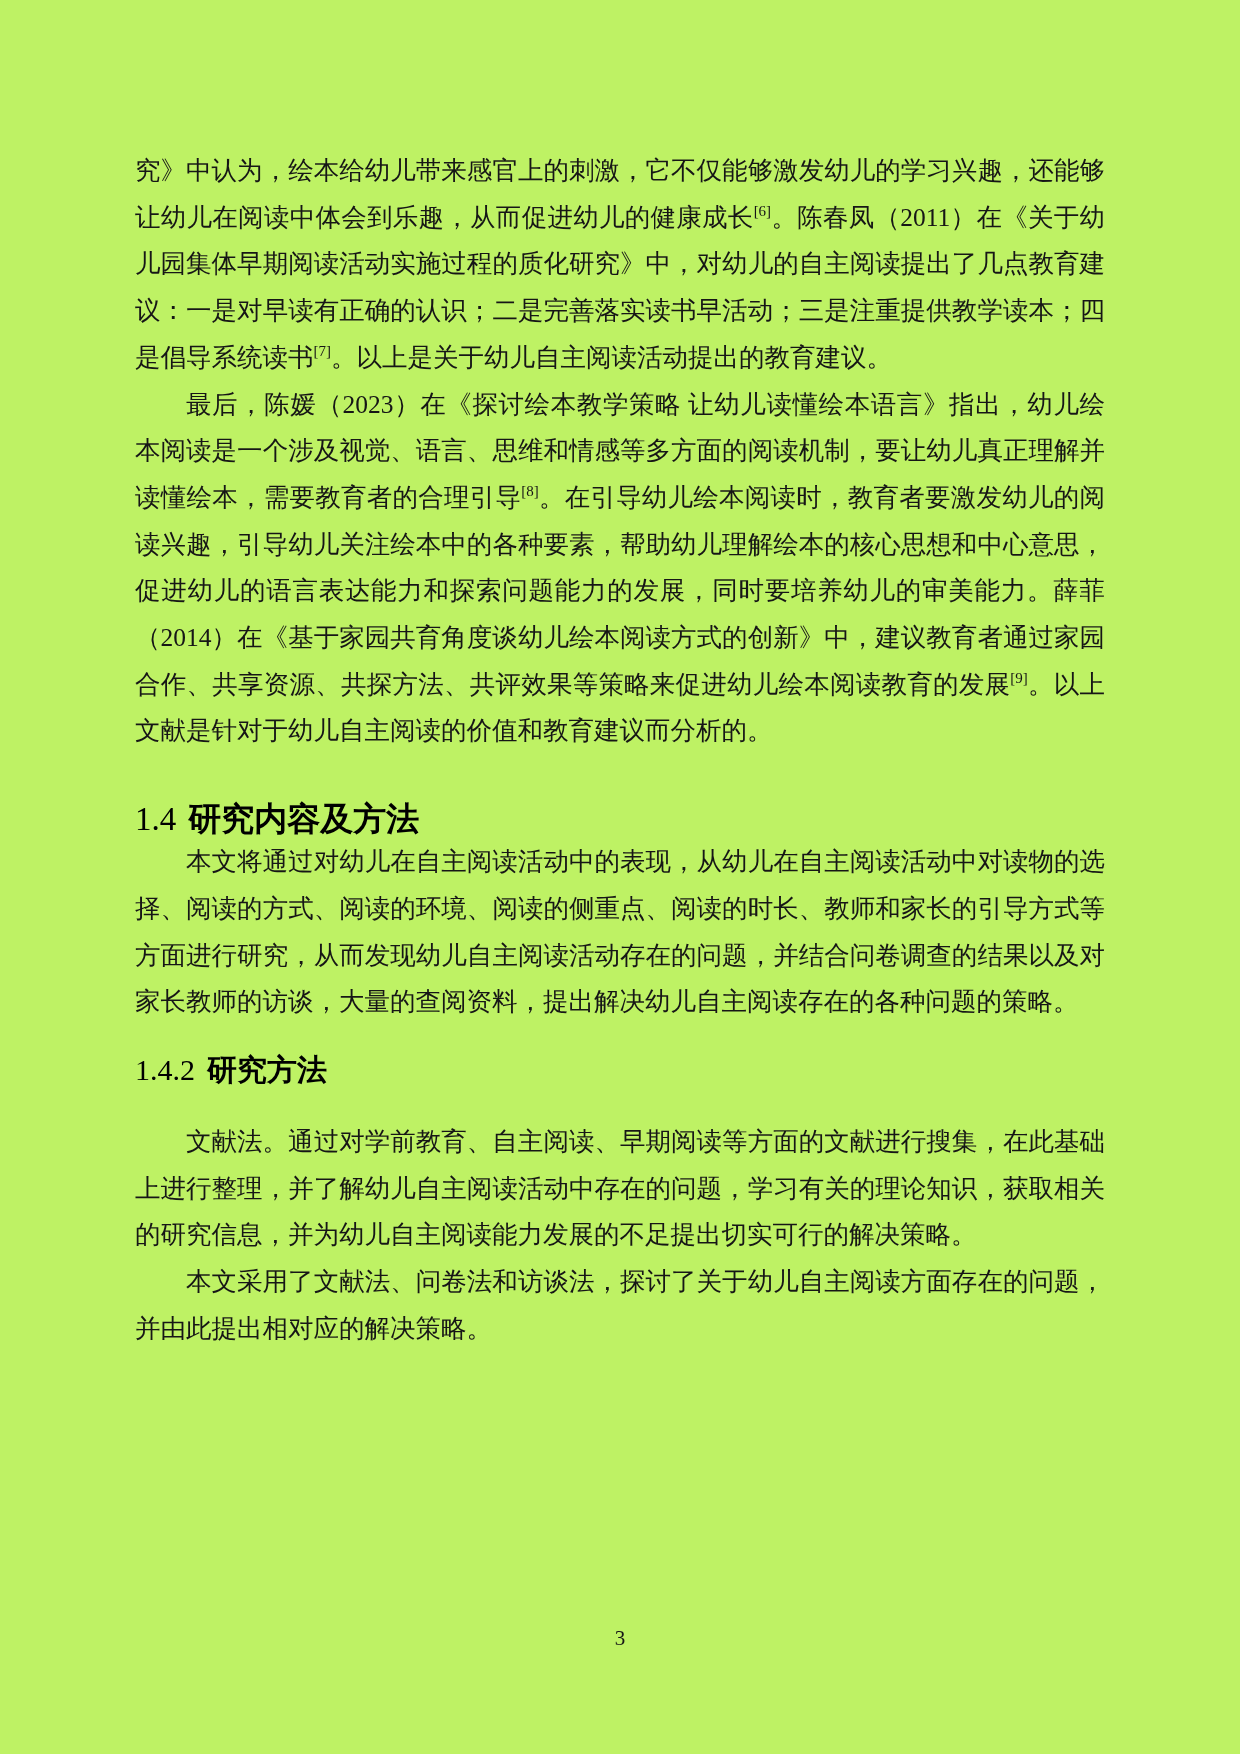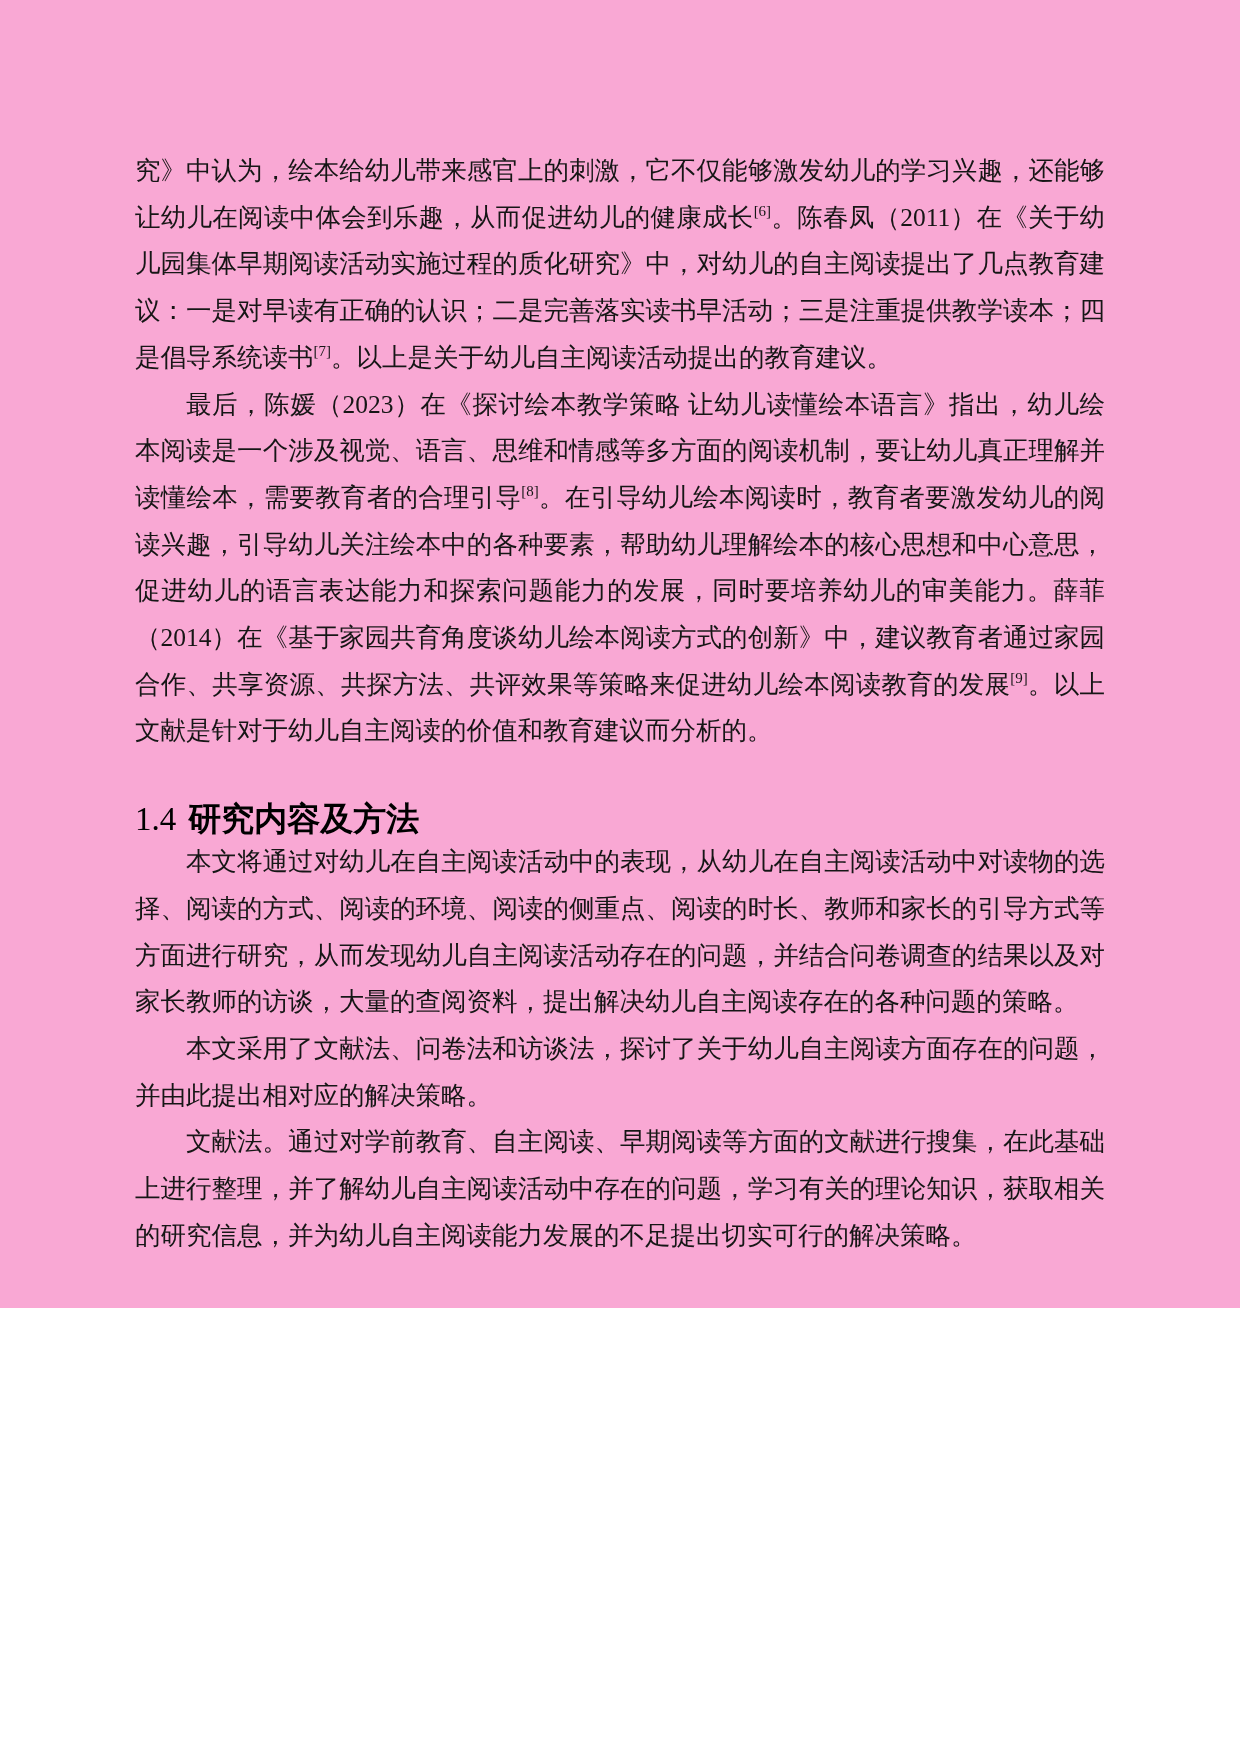--- a/index.html
+++ b/index.html
@@ -1,20 +1,20 @@
 <!DOCTYPE html>
 <html lang="zh"><head>
 <meta charset="utf-8">
 <style>
   html, body { margin: 0; padding: 0; background: #ffffff; }
   .page {
     position: relative;
     width: 1240px;
-    height: 1308px;
-    background: #f9a8d4;
+    height: 1754px;
+    background: #bef264;
     overflow: hidden;
     font-family: "Liberation Serif", "DejaVu Serif", serif;
     color: #161616;
   }
   .page-body {
     position: absolute;
     left: 135px;
     top: 0;
     width: 970px;
     padding-top: 148px;
@@ -66,17 +66,18 @@
 </style>
 </head>
 <body>
 
 <div class="page">
   <div class="page-body">
       <p class="para"><span>究》中认为，绘本给幼儿带来感官上的刺激，它不仅能够激发幼儿的学习兴趣，还能够让幼儿在阅读中体会到乐趣，从而促进幼儿的健康成长</span><sup>[6]</sup><span>。陈春凤（2011）在《关于幼儿园集体早期阅读活动实施过程的质化研究》中，对幼儿的自主阅读提出了几点教育建议：一是对早读有正确的认识；二是完善落实读书早活动；三是注重提供教学读本；四是倡导系统读书</span><sup>[7]</sup><span>。以上是关于幼儿自主阅读活动提出的教育建议。</span></p>
       <p class="para indent"><span>最后，陈媛（2023）在《探讨绘本教学策略 让幼儿读懂绘本语言》指出，幼儿绘本阅读是一个涉及视觉、语言、思维和情感等多方面的阅读机制，要让幼儿真正理解并读懂绘本，需要教育者的合理引导</span><sup>[8]</sup><span>。在引导幼儿绘本阅读时，教育者要激发幼儿的阅读兴趣，引导幼儿关注绘本中的各种要素，帮助幼儿理解绘本的核心思想和中心意思，促进幼儿的语言表达能力和探索问题能力的发展，同时要培养幼儿的审美能力。薛菲（2014）在《基于家园共育角度谈幼儿绘本阅读方式的创新》中，建议教育者通过家园合作、共享资源、共探方法、共评效果等策略来促进幼儿绘本阅读教育的发展</span><sup>[9]</sup><span>。以上文献是针对于幼儿自主阅读的价值和教育建议而分析的。</span></p>
       <div class="h1"><span class="hnum">1.4</span><span class="htitle">研究内容及方法</span></div>
       <p class="para indent"><span>本文将通过对幼儿在自主阅读活动中的表现，从幼儿在自主阅读活动中对读物的选择、阅读的方式、阅读的环境、阅读的侧重点、阅读的时长、教师和家长的引导方式等方面进行研究，从而发现幼儿自主阅读活动存在的问题，并结合问卷调查的结果以及对家长教师的访谈，大量的查阅资料，提出解决幼儿自主阅读存在的各种问题的策略。</span></p>
+      <div class="h2"><span class="hnum">1.4.2</span><span class="htitle">研究方法</span></div>
+      <p class="para indent"><span>文献法。通过对学前教育、自主阅读、早期阅读等方面的文献进行搜集，在此基础上进行整理，并了解幼儿自主阅读活动中存在的问题，学习有关的理论知识，获取相关的研究信息，并为幼儿自主阅读能力发展的不足提出切实可行的解决策略。</span></p>
       <p class="para indent"><span>本文采用了文献法、问卷法和访谈法，探讨了关于幼儿自主阅读方面存在的问题，并由此提出相对应的解决策略。</span></p>
-      <p class="para indent"><span>文献法。通过对学前教育、自主阅读、早期阅读等方面的文献进行搜集，在此基础上进行整理，并了解幼儿自主阅读活动中存在的问题，学习有关的理论知识，获取相关的研究信息，并为幼儿自主阅读能力发展的不足提出切实可行的解决策略。</span></p>
     </div>
   <div class="page-number">3</div>
 </div>
 
 </body></html>

